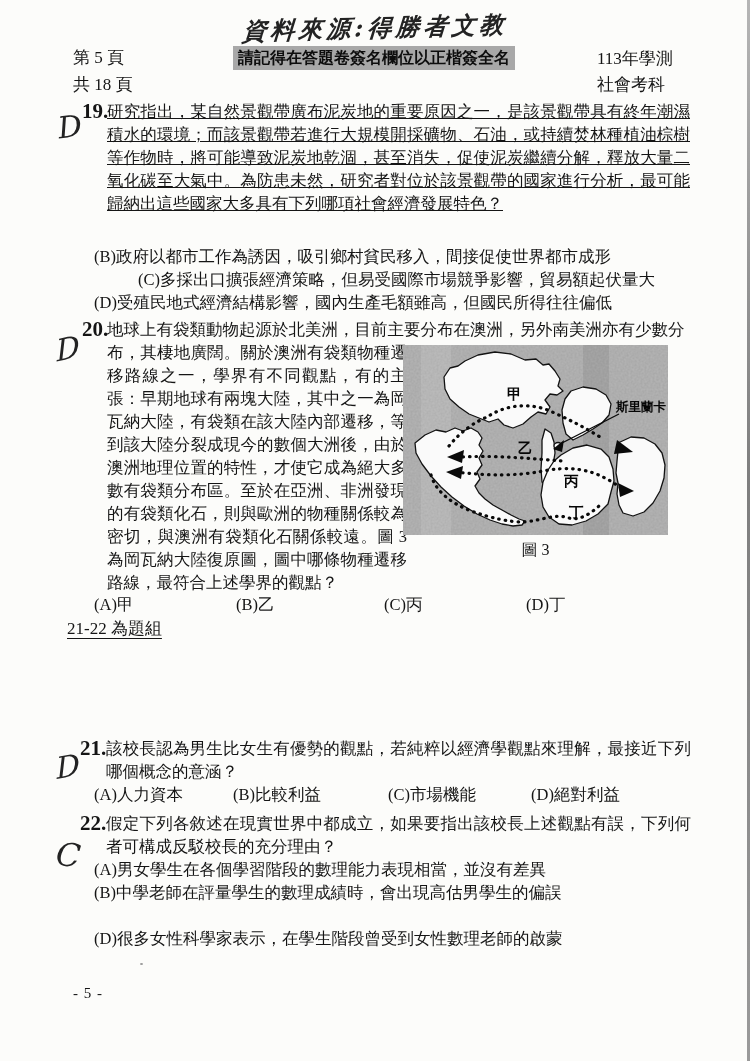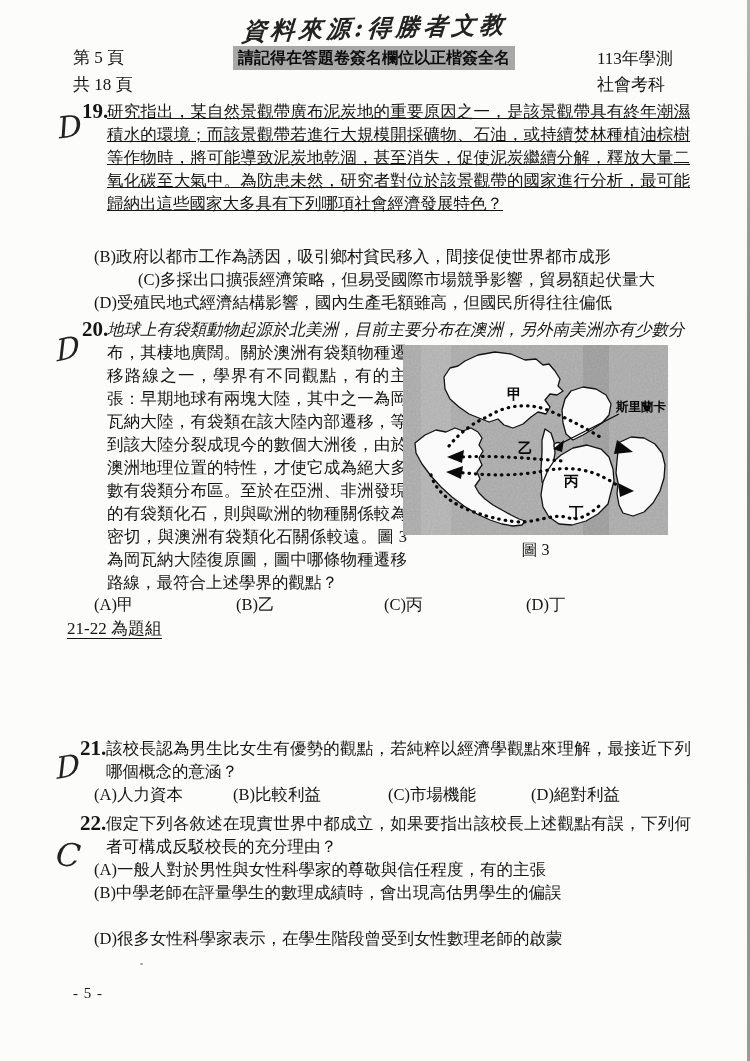--- a/index.html
+++ b/index.html
@@ -85,21 +85,21 @@
 
   <div class="abs qnum" style="left:82px;top:100px;">19.</div>
   <div class="abs hand answer-mark" style="left:58px;top:112px;">D</div>
   <div class="abs stem" style="left:107px;top:100px;width:583px;text-decoration:underline;">研究指出，某自然景觀帶廣布泥炭地的重要原因之一，是該景觀帶具有終年潮濕積水的環境；而該景觀帶若進行大規模開採礦物、石油，或持續焚林種植油棕樹等作物時，將可能導致泥炭地乾涸，甚至消失，促使泥炭繼續分解，釋放大量二氧化碳至大氣中。為防患未然，研究者對位於該景觀帶的國家進行分析，最可能歸納出這些國家大多具有下列哪項社會經濟發展特色？</div>
   <div class="abs opt-line" style="left:94px;top:245px;">(B)政府以都市工作為誘因，吸引鄉村貧民移入，間接促使世界都市成形</div>
   <div class="abs opt-line" style="left:94px;top:268px;margin-left:44px;">(C)多採出口擴張經濟策略，但易受國際市場競爭影響，貿易額起伏量大</div>
   <div class="abs opt-line" style="left:94px;top:291px;">(D)受殖民地式經濟結構影響，國內生產毛額雖高，但國民所得往往偏低</div>
 
   <div class="abs qnum" style="left:82px;top:318px;">20.</div>
   <div class="abs hand answer-mark" style="left:56px;top:334px;transform:rotate(-12deg) skewX(-8deg);">D</div>
-  <div class="abs stem" style="left:107px;top:318px;width:583px;white-space:nowrap;font-style:italic;">地球上有袋類動物起源於北美洲，目前主要分布在澳洲，另外南美洲亦有少數分</div>
+  <div class="abs stem" style="left:107px;top:318px;width:583px;white-space:nowrap;">地球上有袋類動物起源於北美洲，目前主要分布在澳洲，另外南美洲亦有少數分</div>
   <div class="abs stem" style="left:107px;top:341px;width:300px;">布，其棲地廣闊。關於澳洲有袋類物種遷移路線之一，學界有不同觀點，有的主張：早期地球有兩塊大陸，其中之一為岡瓦納大陸，有袋類在該大陸內部遷移，等到該大陸分裂成現今的數個大洲後，由於澳洲地理位置的特性，才使它成為絕大多數有袋類分布區。至於在亞洲、非洲發現的有袋類化石，則與歐洲的物種關係較為密切，與澳洲有袋類化石關係較遠。圖 3 為岡瓦納大陸復原圖，圖中哪條物種遷移路線，最符合上述學界的觀點？</div>
 
   <div class="abs" style="left:403px;top:345px;width:265px;height:190px;">
     <svg width="265" height="190" viewBox="0 0 265 190">
       <defs>
         <filter id="grain" x="0" y="0" width="100%" height="100%">
           <feTurbulence type="fractalNoise" baseFrequency="0.5" numOctaves="2" result="t"></feTurbulence>
           <feColorMatrix in="t" type="matrix" values="0 0 0 0 0.62  0 0 0 0 0.62  0 0 0 0 0.62  0 0 0 0.45 0"></feColorMatrix>
         </filter>
       </defs>
@@ -156,21 +156,21 @@
   <div class="abs hand answer-mark" style="left:56px;top:752px;transform:rotate(-10deg) skewX(-6deg);">D</div>
   <div class="abs stem" style="left:106px;top:737px;width:585px;">該校長認為男生比女生有優勢的觀點，若純粹以經濟學觀點來理解，最接近下列哪個概念的意涵？</div>
   <div class="abs opt-cell" style="left:94px;top:783px;">(A)人力資本</div>
   <div class="abs opt-cell" style="left:233px;top:783px;">(B)比較利益</div>
   <div class="abs opt-cell" style="left:388px;top:783px;">(C)市場機能</div>
   <div class="abs opt-cell" style="left:531px;top:783px;">(D)絕對利益</div>
 
   <div class="abs qnum" style="left:80px;top:812px;">22.</div>
   <div class="abs hand answer-mark" style="left:56px;top:840px;font-size:32px;transform:rotate(6deg);">C</div>
   <div class="abs stem" style="left:106px;top:812px;width:585px;">假定下列各敘述在現實世界中都成立，如果要指出該校長上述觀點有誤，下列何者可構成反駁校長的充分理由？</div>
-  <div class="abs opt-line" style="left:94px;top:858px;">(A)一般人對於男性與女性科學家的尊敬與信任程度，有的主張</div>
+  <div class="abs opt-line" style="left:94px;top:858px;">(A)男女學生在各個學習階段的數理能力表現相當，並沒有差異</div>
   <div class="abs opt-line" style="left:94px;top:881px;">(B)中學老師在評量學生的數理成績時，會出現高估男學生的偏誤</div>
   <div class="abs opt-line" style="left:94px;top:927px;">(D)很多女性科學家表示，在學生階段曾受到女性數理老師的啟蒙</div>
 
   <div class="abs footer">- 5 -</div>
 
   <div class="abs scan-edge"></div>
   <div class="abs speck" style="left:140px;top:963px;"></div>
 
 </div>
 

